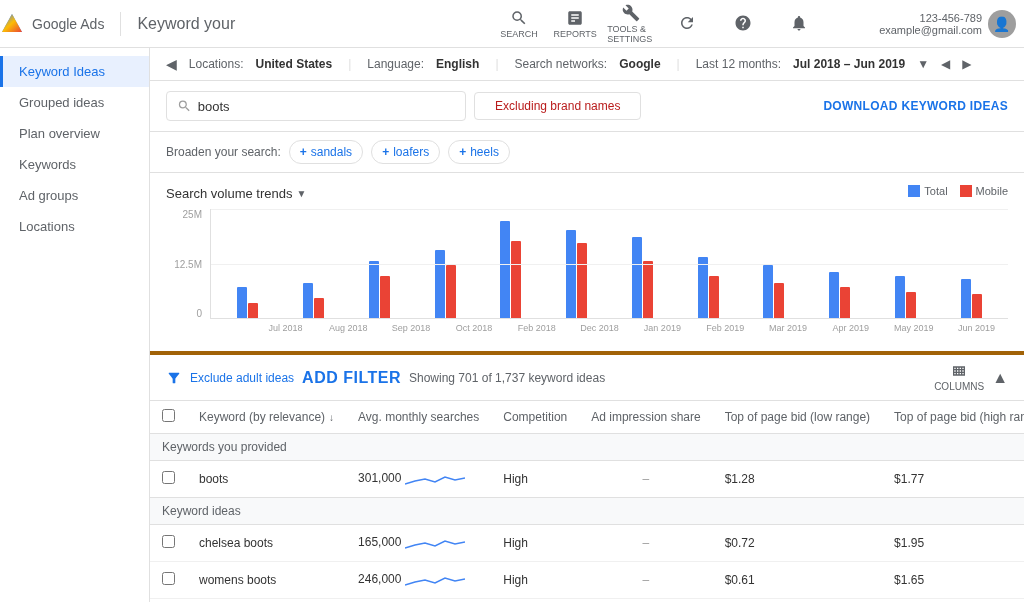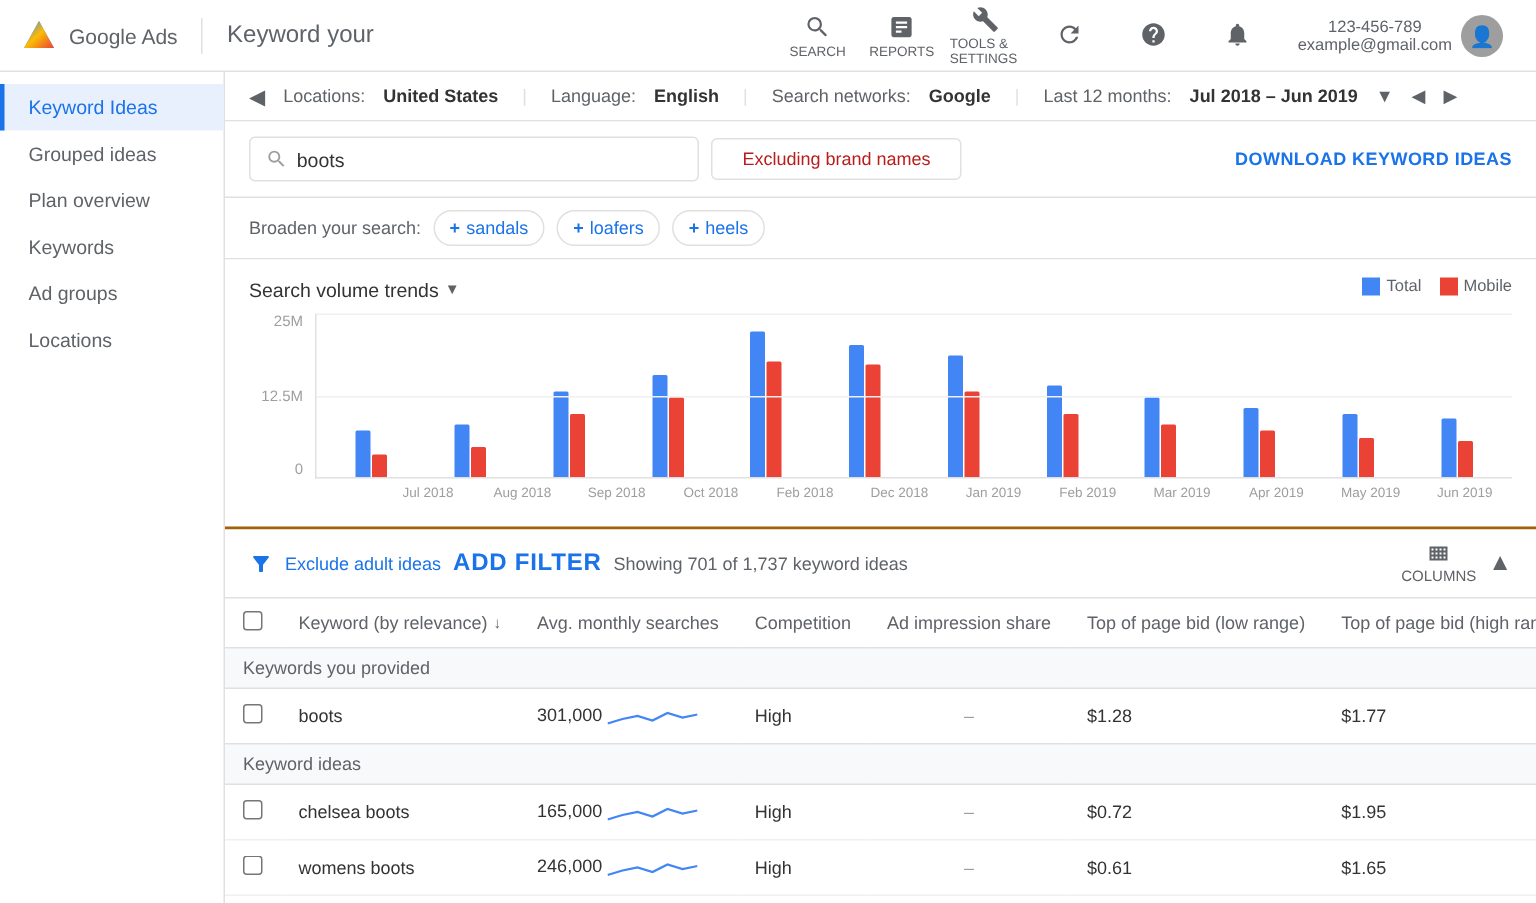--- a/index.html
+++ b/index.html
@@ -5,21 +5,21 @@
     * { box-sizing: border-box; margin: 0; padding: 0; }
     body { font-family: Arial, sans-serif; font-size: 12px; color: #333; background: #fff; overflow: hidden; }
 
     
     .top-nav {
       display: flex;
       align-items: center;
       height: 48px;
       background: #fff;
       border-bottom: 1px solid #e0e0e0;
-      padding: 0 14px;
+      padding: 0 0;
       gap: 8px;
     }
     .google-logo {
       display: flex;
       align-items: center;
       gap: 2px;
     }
     .divider-v {
       width: 1px;
       height: 24px;
@@ -183,21 +183,21 @@
       padding: 4px 10px;
       cursor: pointer;
       color: #1a73e8;
       font-size: 12px;
     }
     .broaden-tag .plus { color: #1a73e8; font-weight: bold; }
 
     
     .chart-section {
       padding: 12px 16px;
-      border-bottom: 2px solid #a16207;
+      border-bottom: 4px solid #a16207;
       background: #fff;
     }
     .chart-title-row {
       display: flex;
       align-items: center;
       gap: 4px;
       margin-bottom: 8px;
       font-size: 13px;
       color: #333;
       font-weight: 500;
@@ -425,21 +425,21 @@
       <path d="M12 2C6.48 2 2 6.48 2 12s4.48 10 10 10 10-4.48 10-10S17.52 2 12 2zm1 17h-2v-2h2v2zm2.07-7.75l-.9.92C13.45 12.9 13 13.5 13 15h-2v-.5c0-1.1.45-2.1 1.17-2.83l1.24-1.26c.37-.36.59-.86.59-1.41 0-1.1-.9-2-2-2s-2 .9-2 2H8c0-2.21 1.79-4 4-4s4 1.79 4 4c0 .88-.36 1.68-.93 2.25z"></path>
     </svg>
   </div>
   <div class="nav-icon-btn">
     <svg width="18" height="18" viewBox="0 0 24 24" fill="#5f6368">
       <path d="M12 22c1.1 0 2-.9 2-2h-4c0 1.1.9 2 2 2zm6-6v-5c0-3.07-1.64-5.64-4.5-6.32V4c0-.83-.67-1.5-1.5-1.5s-1.5.67-1.5 1.5v.68C7.63 5.36 6 7.92 6 11v5l-2 2v1h16v-1l-2-2z"></path>
     </svg>
   </div>
 
   <div class="user-info">
-    <div style="text-align:center;">
+    <div style="text-align:right;margin-left:40px;">
       <div>123-456-789</div>
       <div>example@gmail.com</div>
     </div>
     <div class="avatar">👤</div>
   </div>
 </div>
 
 <div class="main-layout">
 
   <div class="sidebar">

